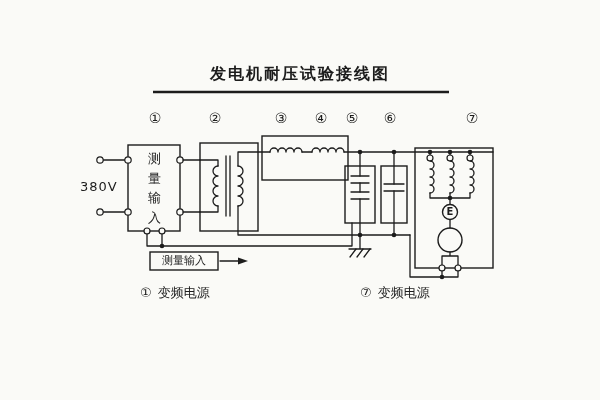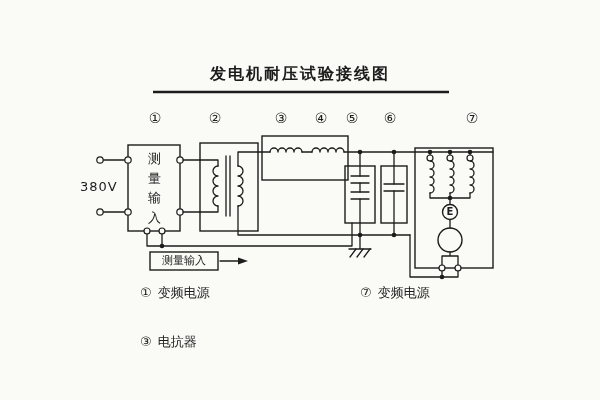--- a/index.html
+++ b/index.html
@@ -155,20 +155,17 @@
 
   <div class="ov vtext" style="left:147px;top:149px">测量输入</div>
 
   <div class="ov mlabel" style="left:150px;top:252px">测量输入</div>
 
   <div class="ov elabel" style="left:444px;top:205px">E</div>
 
   <div class="legend-item" style="left:140px;top:284px">
     <span class="lnum">①</span><span>变频电源</span>
   </div>
-  <div class="legend-item" style="left:140px;top:333px">
-    <span class="lnum">③</span><span>电抗器</span>
-  </div>
   <div class="legend-item" style="left:360px;top:284px">
     <span class="lnum">⑦</span><span>变频电源</span>
   </div>
 
 </div>
 
 </body></html>

